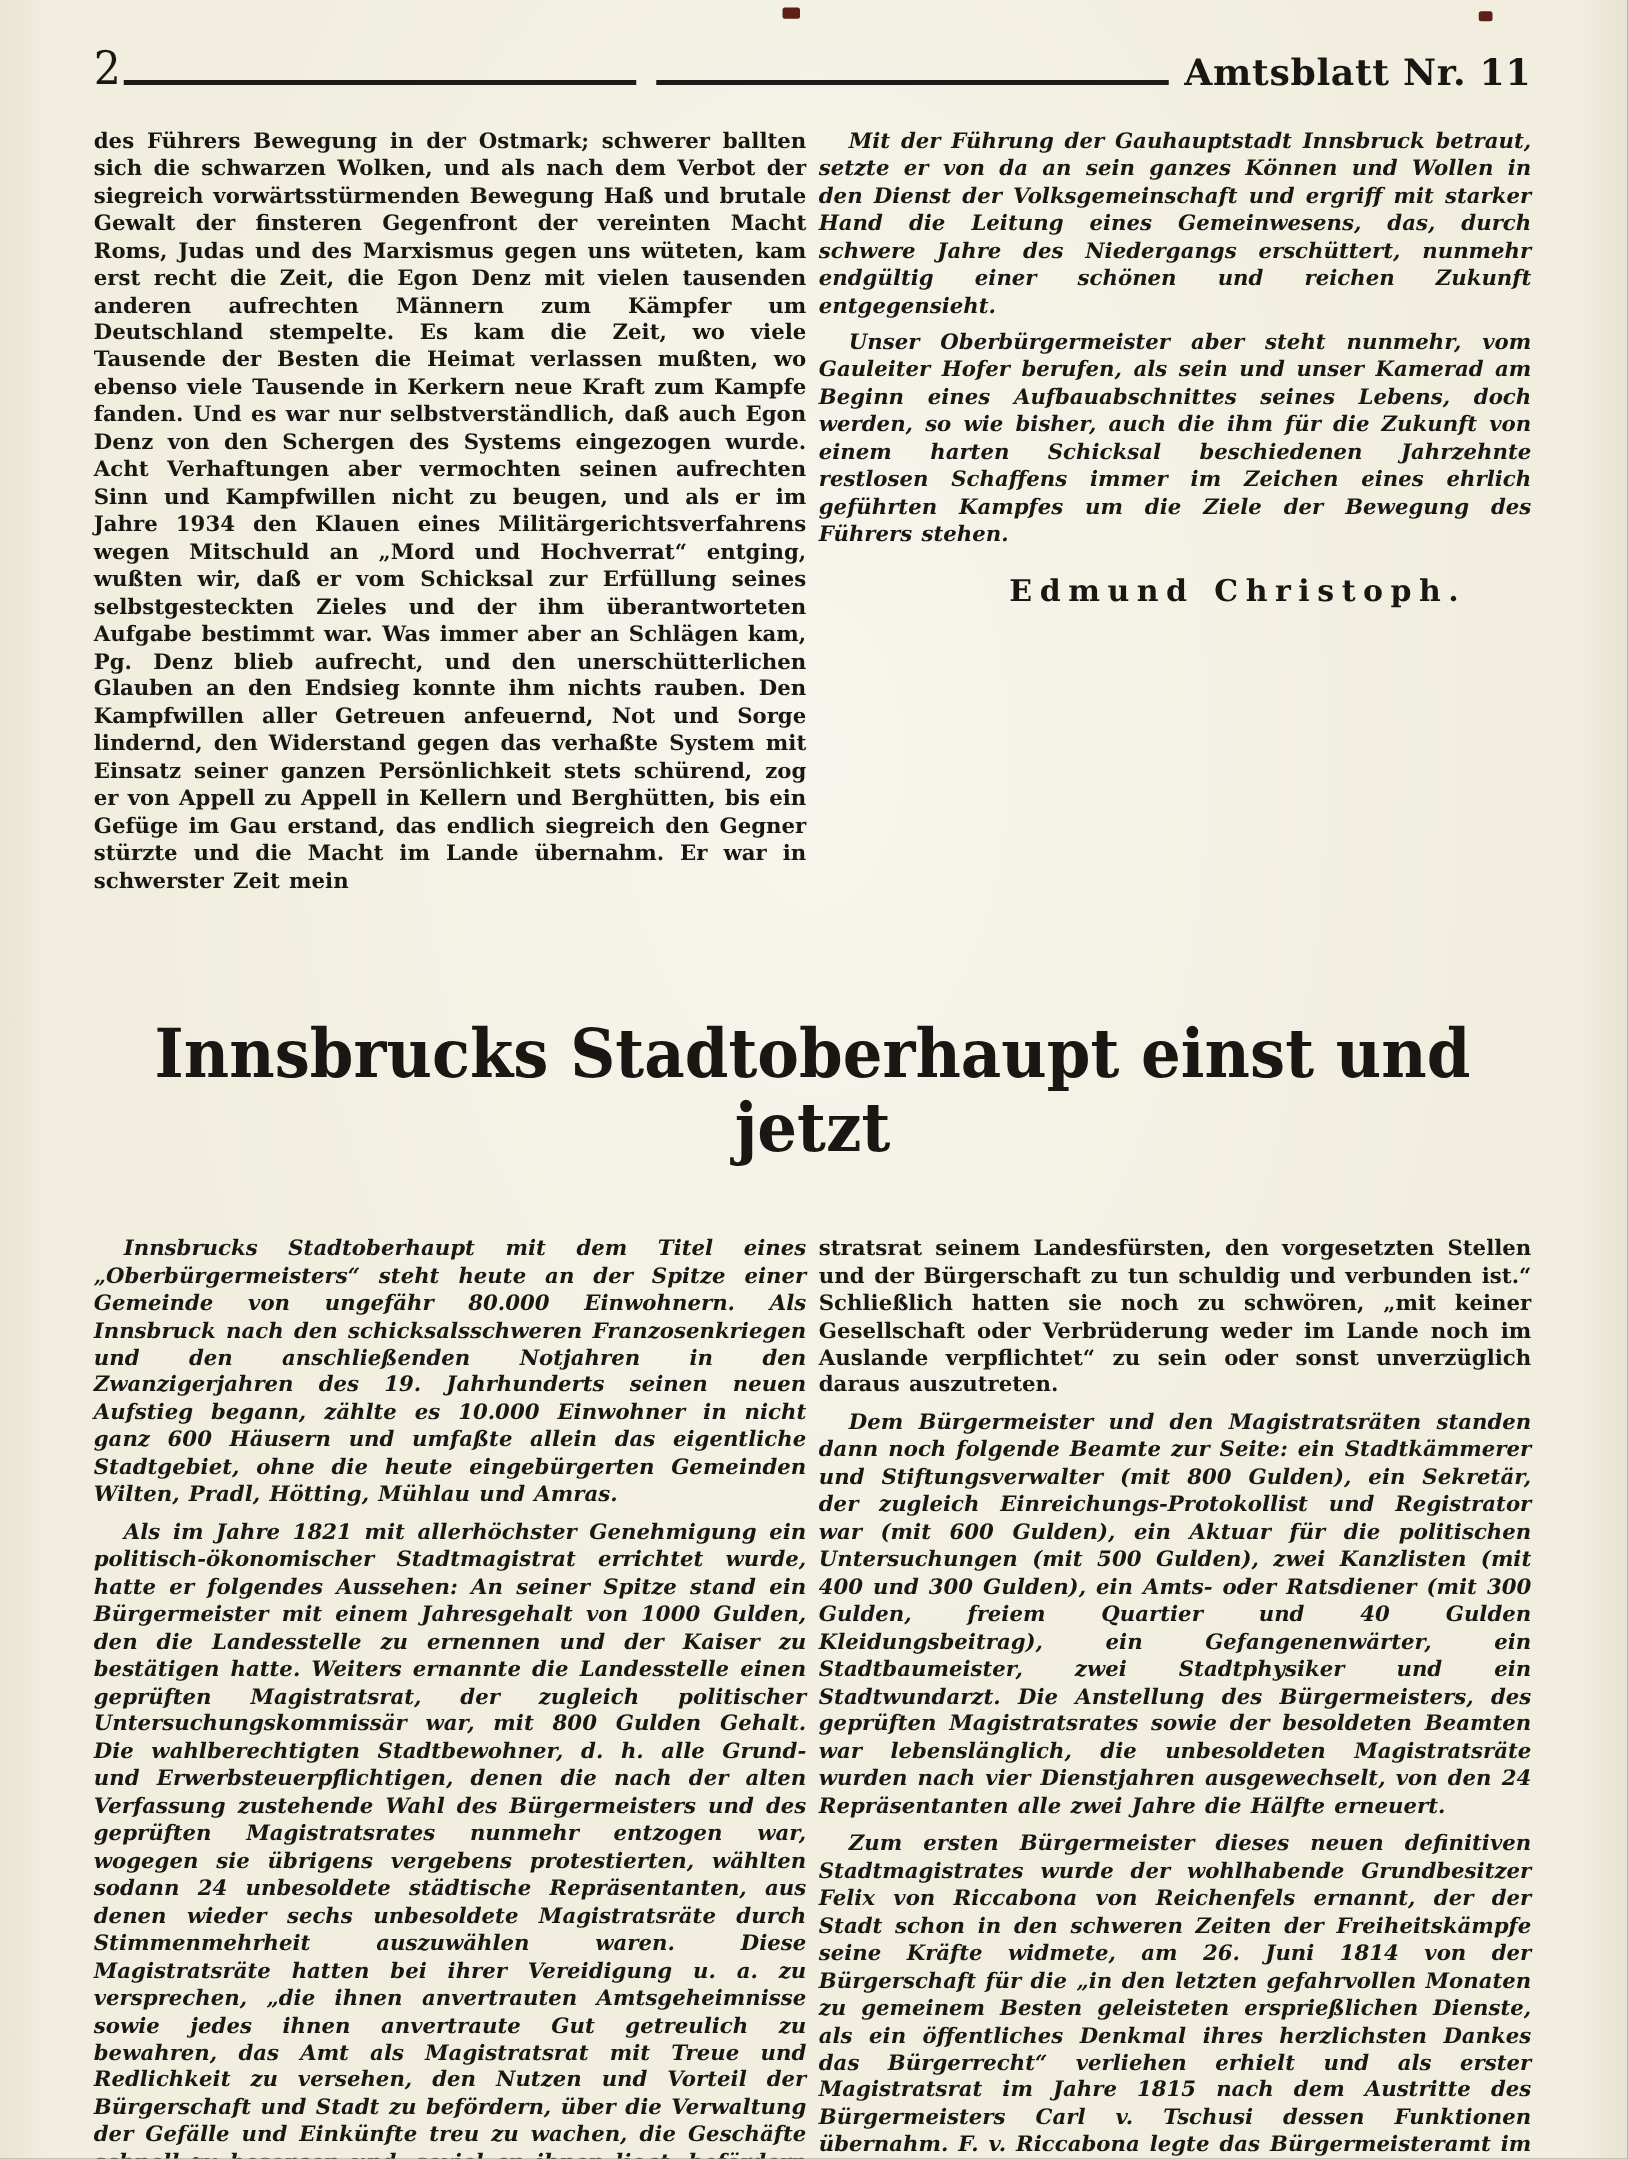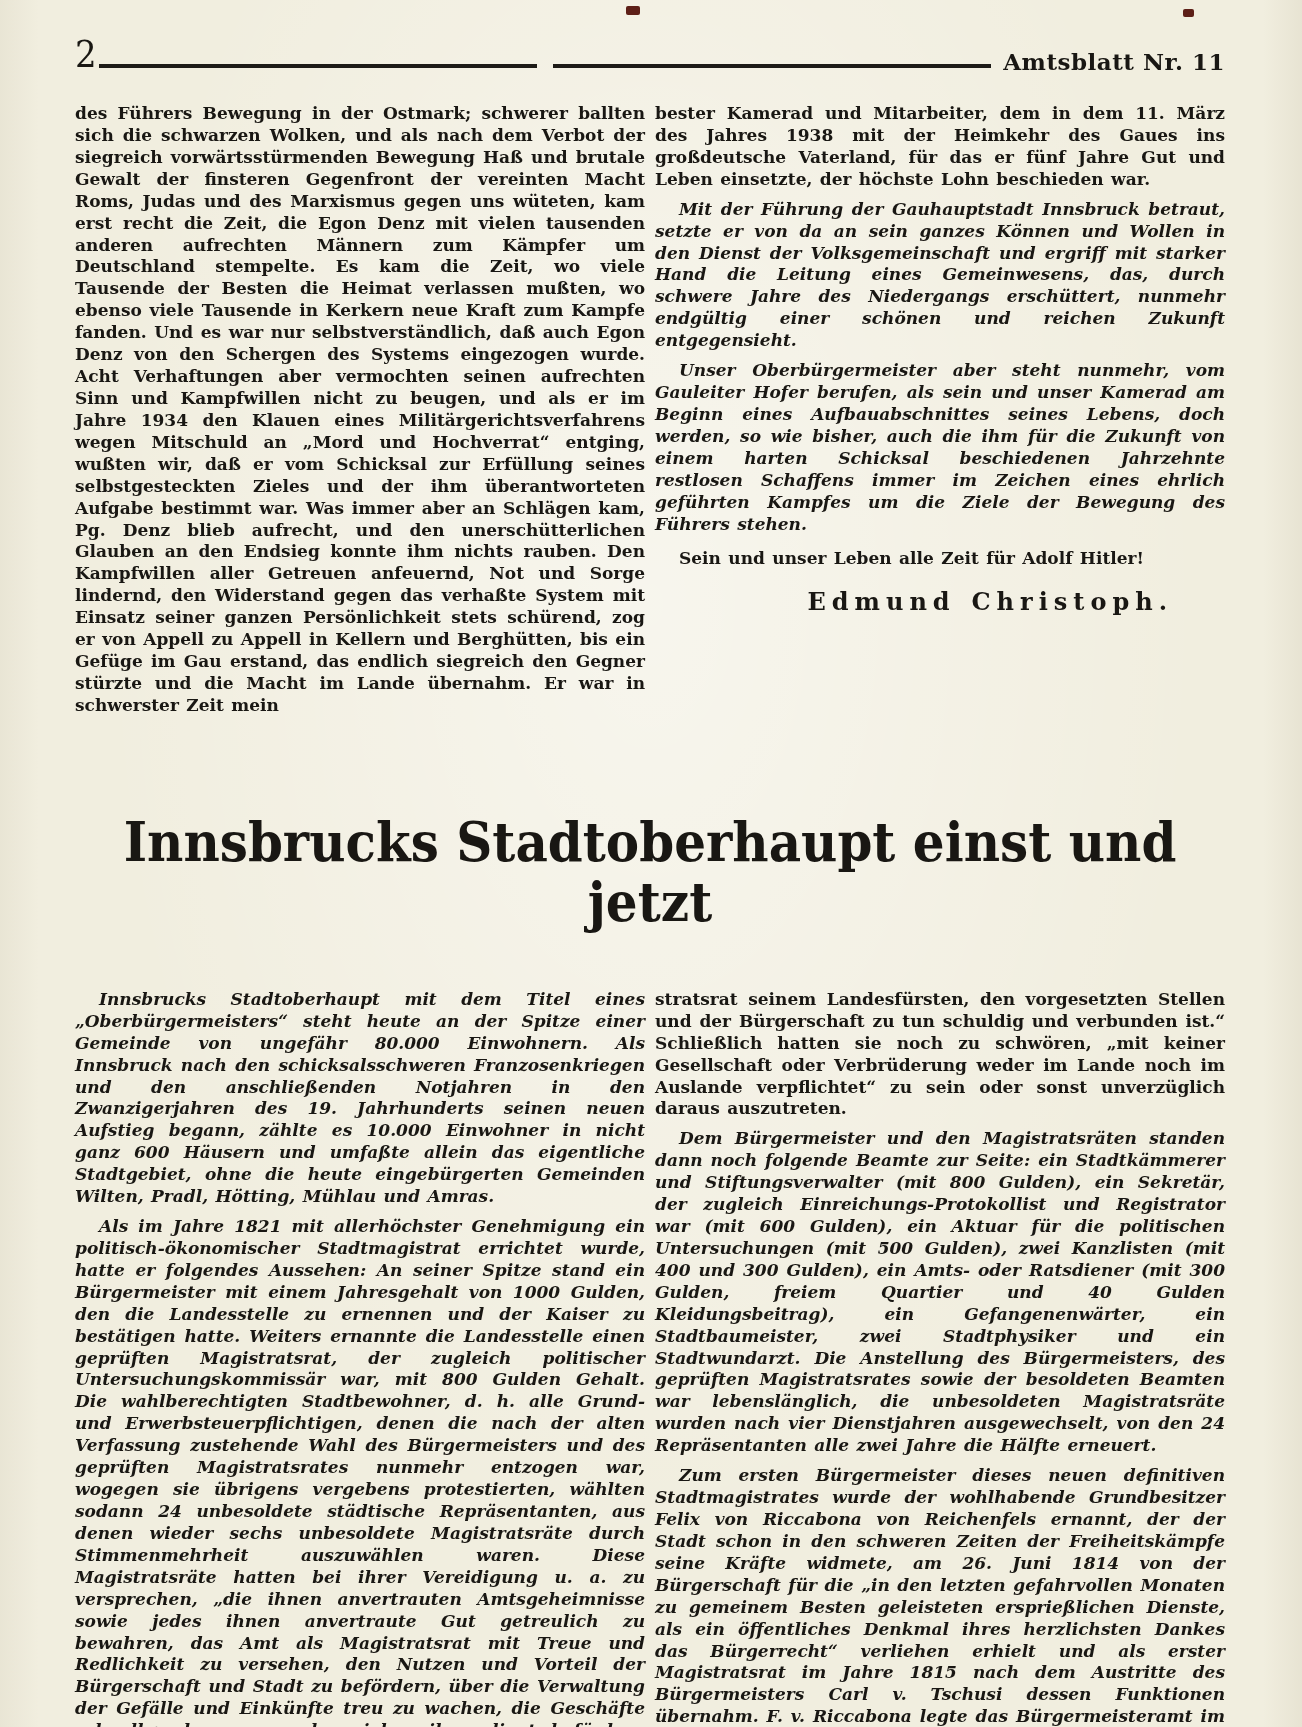--- a/index.html
+++ b/index.html
@@ -19,21 +19,21 @@
   }
   .speck { position:absolute; background:#5d1f17; border-radius:2px; }
   .speck.a { left:626px; top:6px;  width:14px; height:9px; }
   .speck.b { left:1183px; top:9px; width:11px; height:8px; }
 
   
   .masthead-row { display:flex; align-items:flex-end; }
   .page-num { font-size:37px; line-height:1; font-weight:400; transform:scaleX(.92); transform-origin:left bottom; }
   .rule { flex:1 1 auto; border-bottom:4px solid #1d1b17; margin-bottom:5px; }
   .rule-gap { width:16px; }
-  .issue { font-size:23px; font-weight:700; line-height:1; margin-left:12px; letter-spacing:.5px; }
+  .issue { font-size:29px; font-weight:700; line-height:1; margin-left:12px; letter-spacing:.5px; }
 
   
   .article { display:flex; gap:10px; margin-top:30px; }
   .col { flex:1 1 0; font-size:17px; font-weight:700; line-height:1.29;
          text-align:justify; hyphens:auto; -webkit-hyphens:auto; word-spacing:1.5px; }
   .col p { margin:0 0 8px 0; }
   .col p.no-indent { text-indent:0; }
   .col p.indent { text-indent:24px;font-style:italic; }
 
   .closing { text-indent:24px; margin-top:12px !important; }
@@ -62,25 +62,23 @@
     <span class="rule"></span>
     <span class="issue">Amtsblatt Nr. 11</span>
   </header>
 
   <section class="article article-top">
     <div class="col">
         <p class="no-indent">des Führers Bewegung in der Ostmark; schwerer ballten sich die schwarzen Wolken, und als nach dem Verbot der siegreich vorwärtsstürmenden Bewegung Haß und brutale Gewalt der finsteren Gegenfront der vereinten Macht Roms, Judas und des Marxismus gegen uns wüteten, kam erst recht die Zeit, die Egon Denz mit vielen tausenden anderen aufrechten Männern zum Kämpfer um Deutschland stempelte. Es kam die Zeit, wo viele Tausende der Besten die Heimat verlassen mußten, wo ebenso viele Tausende in Kerkern neue Kraft zum Kampfe fanden. Und es war nur selbstverständlich, daß auch Egon Denz von den Schergen des Systems eingezogen wurde. Acht Verhaftungen aber vermochten seinen aufrechten Sinn und Kampfwillen nicht zu beugen, und als er im Jahre 1934 den Klauen eines Militärgerichtsverfahrens wegen Mitschuld an „Mord und Hochverrat“ entging, wußten wir, daß er vom Schicksal zur Erfüllung seines selbstgesteckten Zieles und der ihm überantworteten Aufgabe bestimmt war. Was immer aber an Schlägen kam, Pg. Denz blieb aufrecht, und den unerschütterlichen Glauben an den Endsieg konnte ihm nichts rauben. Den Kampfwillen aller Getreuen anfeuernd, Not und Sorge lindernd, den Widerstand gegen das verhaßte System mit Einsatz seiner ganzen Persönlichkeit stets schürend, zog er von Appell zu Appell in Kellern und Berghütten, bis ein Gefüge im Gau erstand, das endlich siegreich den Gegner stürzte und die Macht im Lande übernahm. Er war in schwerster Zeit mein</p>
       </div>
     <div class="col">
       <div>
-          <p class="no-indent">bester Kamerad und Mitarbeiter, dem in dem 11. März des Jahres 1938 mit der Heimkehr des Gaues ins großdeutsche Vaterland, für das er fünf Jahre Gut und Leben einsetzte, der höchste Lohn beschieden war.</p>
           <p class="indent">Mit der Führung der Gauhauptstadt Innsbruck betraut, setzte er von da an sein ganzes Können und Wollen in den Dienst der Volksgemeinschaft und ergriff mit starker Hand die Leitung eines Gemeinwesens, das, durch schwere Jahre des Niedergangs erschüttert, nunmehr endgültig einer schönen und reichen Zukunft entgegensieht.</p>
           <p class="indent">Unser Oberbürgermeister aber steht nunmehr, vom Gauleiter Hofer berufen, als sein und unser Kamerad am Beginn eines Aufbauabschnittes seines Lebens, doch werden, so wie bisher, auch die ihm für die Zukunft von einem harten Schicksal beschiedenen Jahrzehnte restlosen Schaffens immer im Zeichen eines ehrlich geführten Kampfes um die Ziele der Bewegung des Führers stehen.</p>
         </div>
-      <p class="closing">Sein und unser Leben alle Zeit für Adolf Hitler!</p>
       <p class="signature">Edmund Christoph.</p>
     </div>
   </section>
 
   <h1 class="headline">Innsbrucks Stadtoberhaupt einst und jetzt</h1>
 
   <section class="article article-main">
     <div class="col">
         <p class="indent">Innsbrucks Stadtoberhaupt mit dem Titel eines „Oberbürgermeisters“ steht heute an der Spitze einer Gemeinde von ungefähr 80.000 Einwohnern. Als Innsbruck nach den schicksalsschweren Franzosenkriegen und den anschließenden Notjahren in den Zwanzigerjahren des 19. Jahrhunderts seinen neuen Aufstieg begann, zählte es 10.000 Einwohner in nicht ganz 600 Häusern und umfaßte allein das eigentliche Stadtgebiet, ohne die heute eingebürgerten Gemeinden Wilten, Pradl, Hötting, Mühlau und Amras.</p>
         <p class="indent">Als im Jahre 1821 mit allerhöchster Genehmigung ein politisch-ökonomischer Stadtmagistrat errichtet wurde, hatte er folgendes Aussehen: An seiner Spitze stand ein Bürgermeister mit einem Jahresgehalt von 1000 Gulden, den die Landesstelle zu ernennen und der Kaiser zu bestätigen hatte. Weiters ernannte die Landesstelle einen geprüften Magistratsrat, der zugleich politischer Untersuchungskommissär war, mit 800 Gulden Gehalt. Die wahlberechtigten Stadtbewohner, d. h. alle Grund- und Erwerbsteuerpflichtigen, denen die nach der alten Verfassung zustehende Wahl des Bürgermeisters und des geprüften Magistratsrates nunmehr entzogen war, wogegen sie übrigens vergebens protestierten, wählten sodann 24 unbesoldete städtische Repräsentanten, aus denen wieder sechs unbesoldete Magistratsräte durch Stimmenmehrheit auszuwählen waren. Diese Magistratsräte hatten bei ihrer Vereidigung u. a. zu versprechen, „die ihnen anvertrauten Amtsgeheimnisse sowie jedes ihnen anvertraute Gut getreulich zu bewahren, das Amt als Magistratsrat mit Treue und Redlichkeit zu versehen, den Nutzen und Vorteil der Bürgerschaft und Stadt zu befördern, über die Verwaltung der Gefälle und Einkünfte treu zu wachen, die Geschäfte schnell zu besorgen und, soviel an ihnen liegt, befördern zu machen, dem ihnen vorgesetzten Gubernium pünktlichen Gehorsam zu leisten, auch allem jenen mit Eifer nachzukommen, was noch künftig zur Befolgung wird bekanntgemacht werden, so wie es ein getreuer Beamter und Magi-</p>

